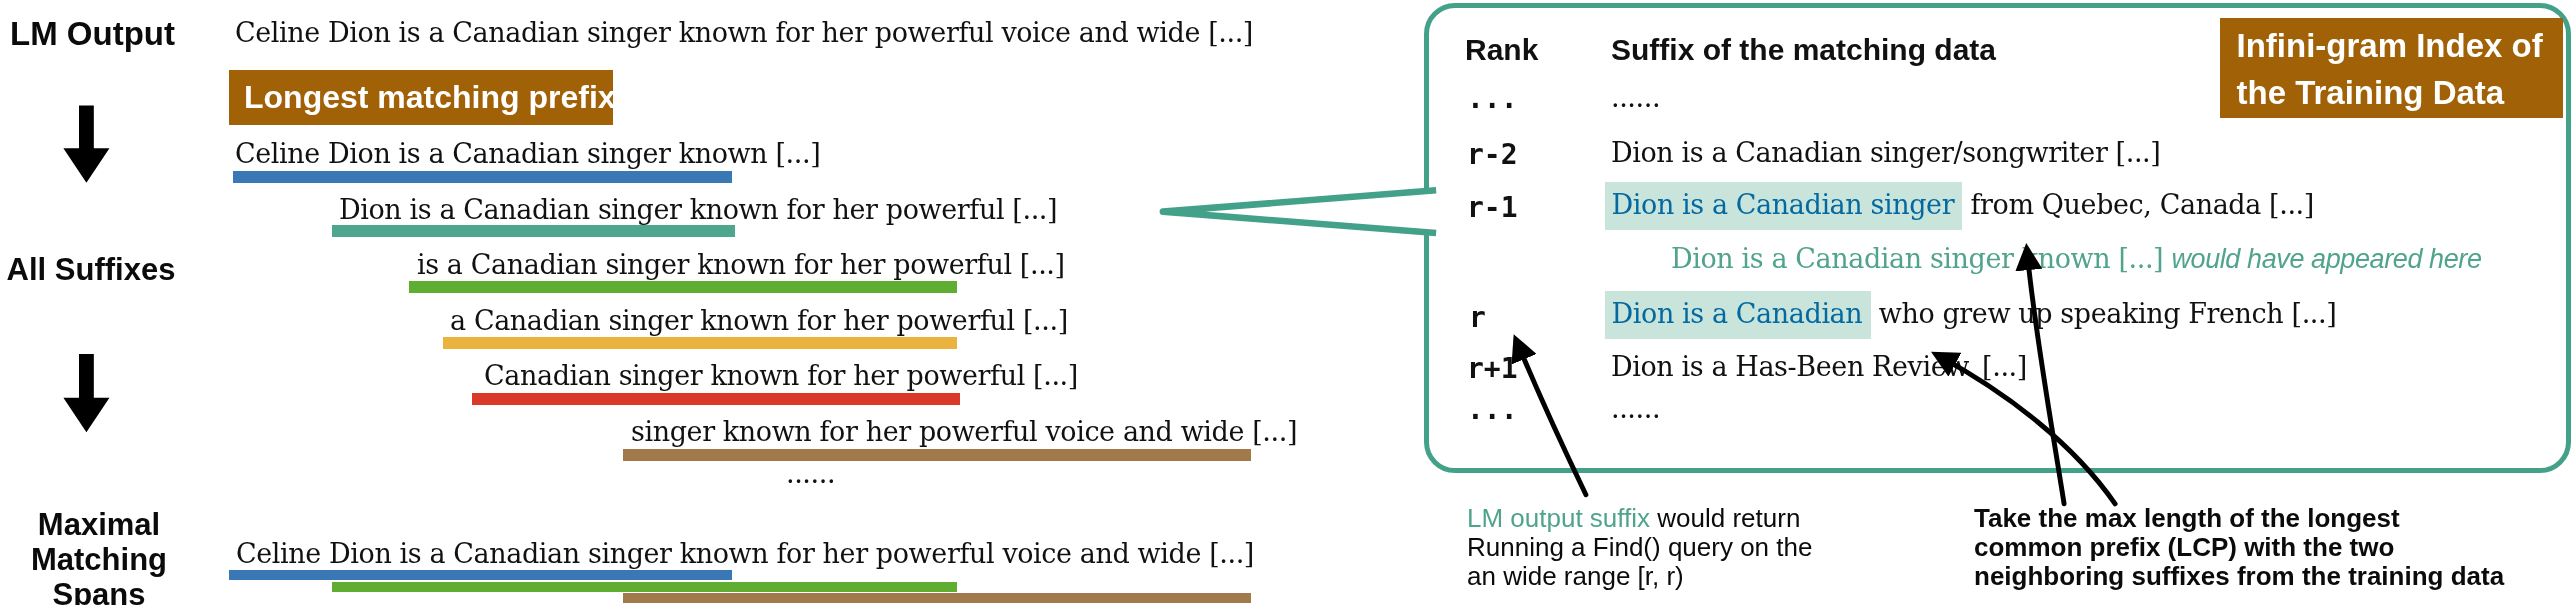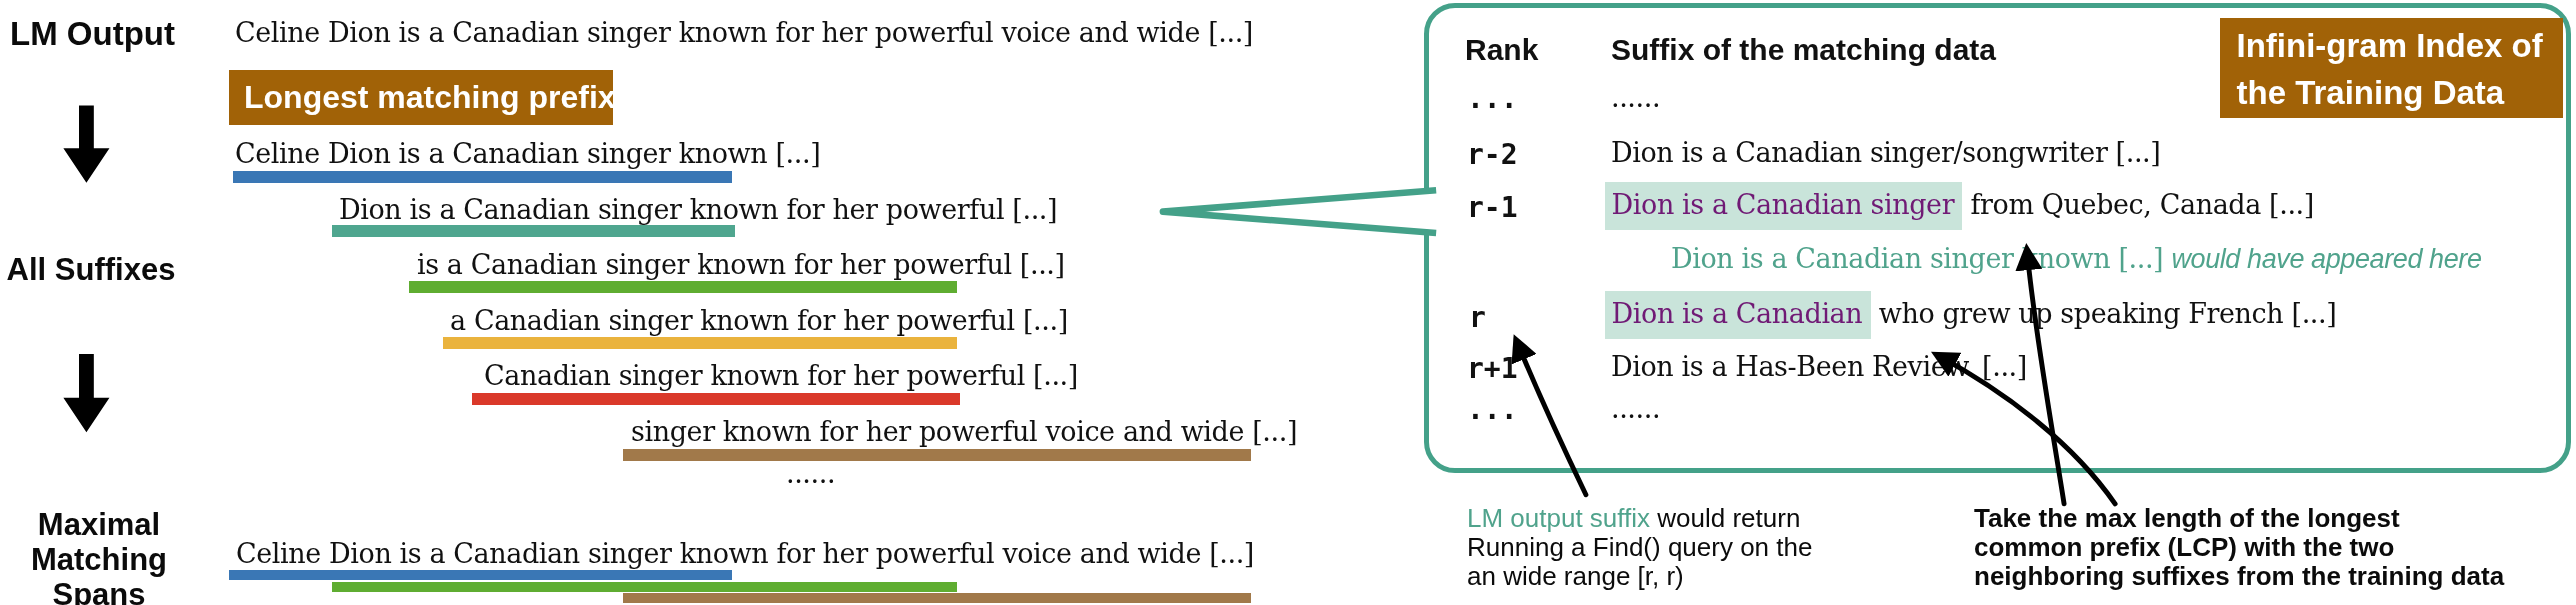--- a/index.html
+++ b/index.html
@@ -11,21 +11,21 @@
   .bar{position:absolute;height:11.5px;}
   .mbar{position:absolute;height:10px;}
   .blackbox{position:absolute;background:#a16207;color:#fff;font-weight:bold;white-space:nowrap;}
   #lmp-box{left:229px;top:70px;width:384px;height:55px;font-size:32px;line-height:55px;padding-left:15px;box-sizing:border-box;}
   #title-box{left:2220px;top:18px;width:343px;height:100px;font-size:33px;line-height:47px;padding:4.1px 0 0 16.5px;box-sizing:border-box;}
   #panel{position:absolute;left:1424px;top:2.5px;width:1147px;height:470px;border:5.8px solid #44a189;
          border-radius:31px;box-sizing:border-box;background:transparent;}
   .hdr{position:absolute;font-weight:bold;font-size:30px;white-space:nowrap;}
   .rank{position:absolute;font-family:"DejaVu Sans Mono",monospace;font-weight:bold;font-size:28px;white-space:nowrap;}
   .row{position:absolute;white-space:nowrap;}
-  .hl{background:#c9e4da;color:#701a75;padding:6.6px 8.2px 10px 6.6px;}
+  .hl{background:#c9e4da;color:#0369a1;padding:6.6px 8.2px 10px 6.6px;}
   .ghost-serif{color:#50a38c;}
   .ghost-italic{font-family:"Liberation Sans",sans-serif;font-style:italic;color:#50a38c;font-size:27px;}
   .note{position:absolute;font-size:26px;line-height:29px;color:#0b0b0b;}
   .teal-inline{color:#50a38c;}
   #overlay{position:absolute;left:0;top:0;width:2576px;height:606px;pointer-events:none;}
 </style>
 </head>
 <body>
 
 <div id="canvas">

